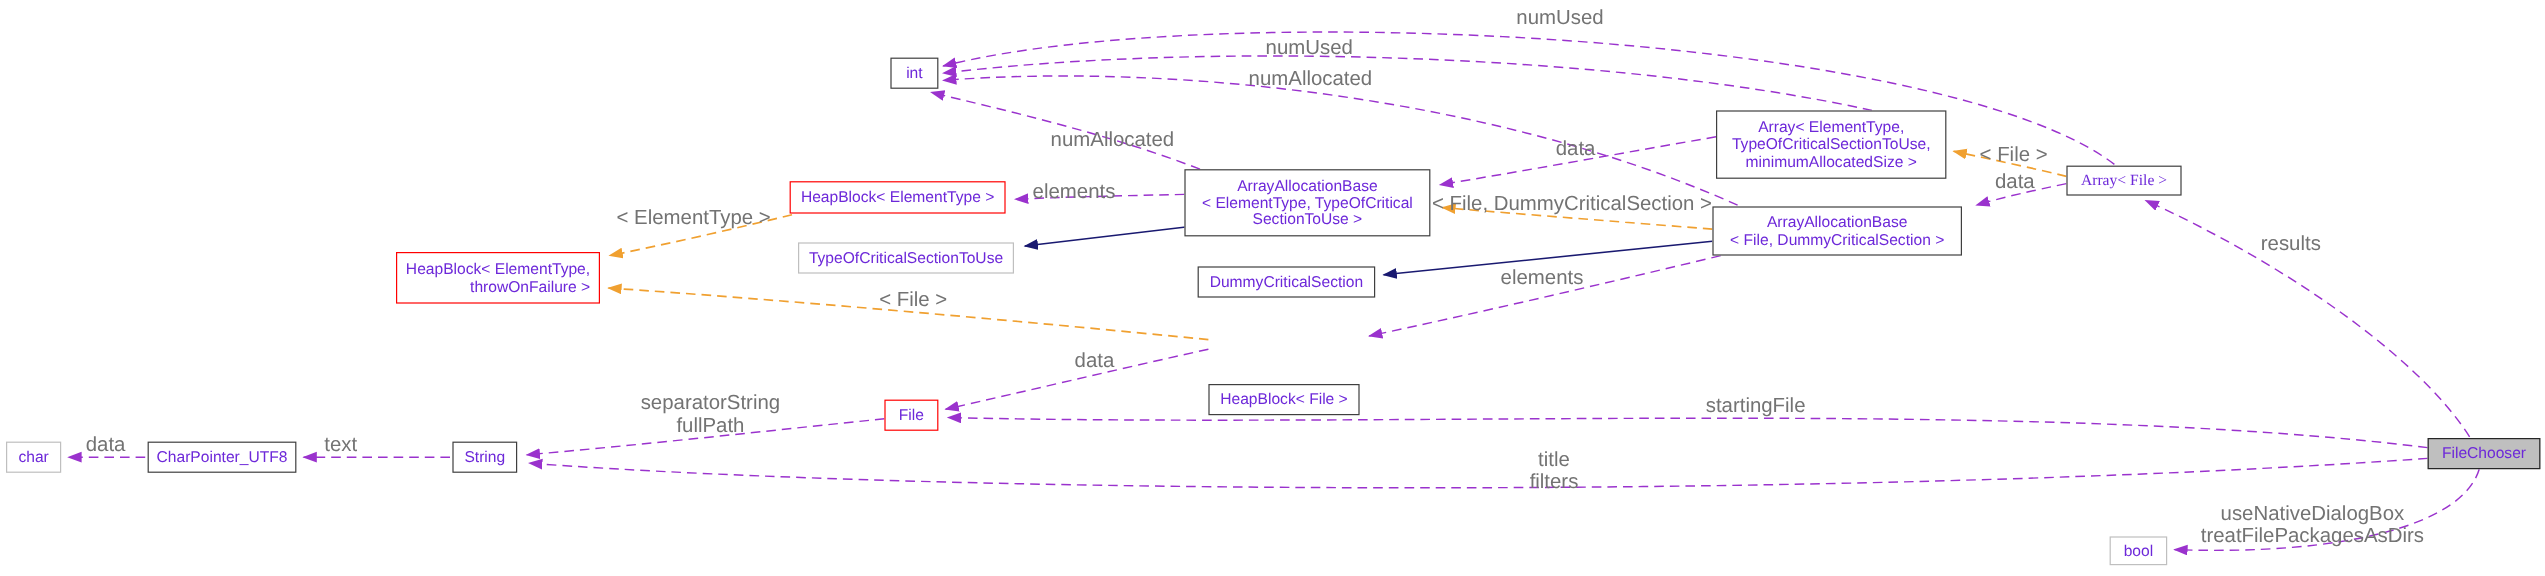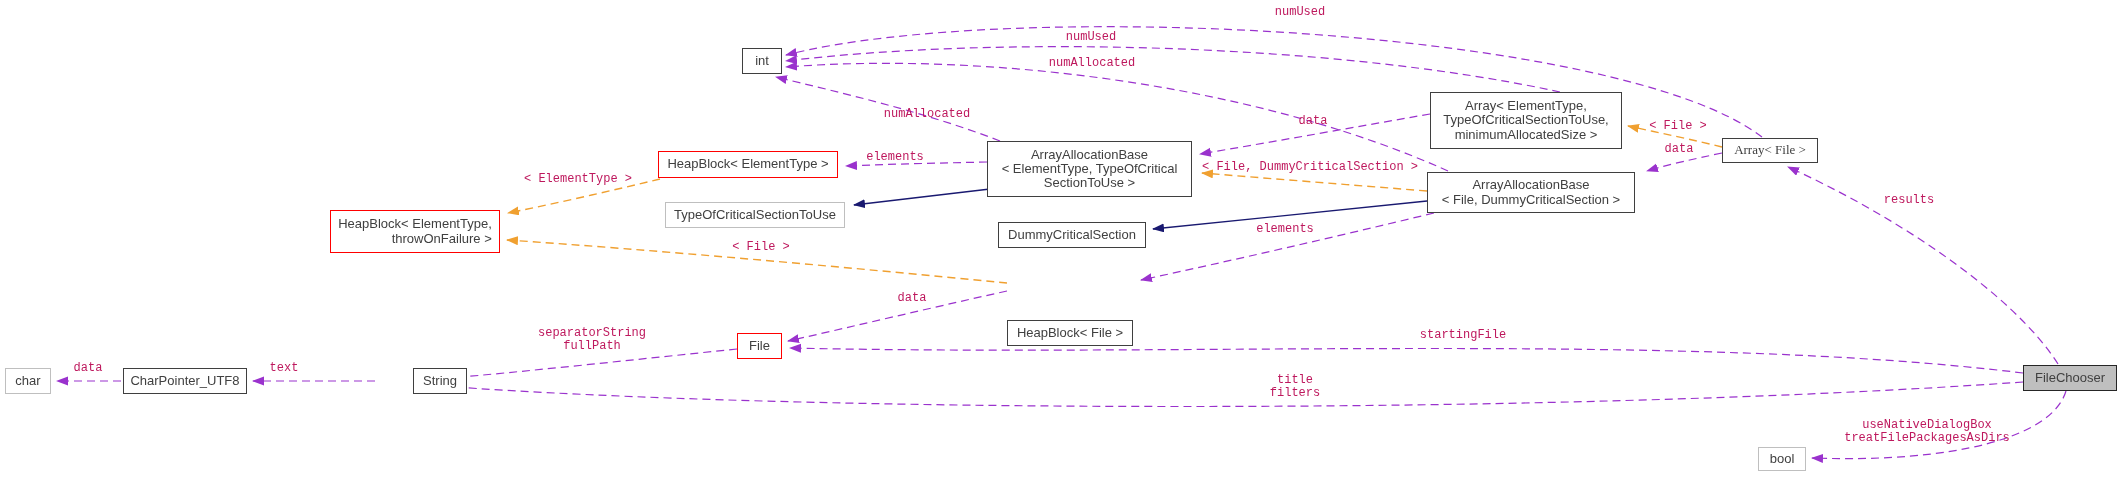--- a/index.html
+++ b/index.html
@@ -9,30 +9,30 @@
     background:#ffffff;
     font-family:"Liberation Sans", sans-serif;
     overflow:hidden;
   }
   .edges { position:absolute; left:0; top:0; width:2121px; height:480px; }
   .node {
     position:absolute; box-sizing:border-box;
     border:1px solid #3f3f3f; background:#ffffff;
     display:flex; align-items:center; justify-content:center;
     text-align:center; white-space:pre-line;
-    font-size:13px; line-height:1.08; color:#404040;
+    font-size:13px; line-height:1.08; color:#6d28d9;
     padding:11px 3px;
   }
   .node.red   { border:1.5px solid #ff0000; }
   .node.ext   { border:1px solid #bfbfbf; }
   .node.focus { background:#bfbfbf; border:1.5px solid #262626; }
   .elabel {
     position:absolute; transform:translateX(-50%);
-    font-size:12px; line-height:1.1; color:#be185d;
-    text-align:center; white-space:pre-line; pointer-events:none;font-family:Liberation Mono, monospace;
+    font-size:17px; line-height:1.1; color:#737373;
+    text-align:center; white-space:pre-line; pointer-events:none;
   }
 </style>
 </head>
 <body>
 
 <div class="canvas">
 
   <svg class="edges" viewBox="0 0 2121 480" xmlns="http://www.w3.org/2000/svg">
     <defs>
       <marker id="arrP" markerWidth="14" markerHeight="11" refX="11" refY="4.5" orient="auto" markerUnits="userSpaceOnUse">
@@ -91,21 +91,21 @@
   <div class="node red" style="left:737px; top:333px; width:45px; height:26px;">File</div>
   <div class="node" style="left:1430px; top:92px; width:192px; height:57px;">Array&lt; ElementType,
 TypeOfCriticalSectionToUse,
 minimumAllocatedSize &gt;</div>
   <div class="node" style="left:1427px; top:172px; width:208px; height:41px;">ArrayAllocationBase
 &lt; File, DummyCriticalSection &gt;</div>
   <div class="node" style="left:1722px; top:138px; width:96px; height:25px;font-family:Liberation Serif, serif;">Array&lt; File &gt;</div>
   <div class="node focus" style="left:2023px; top:365px; width:94px; height:26px;">FileChooser</div>
   <div class="node ext" style="left:5px; top:368px; width:46px; height:26px;">char</div>
   <div class="node" style="left:123px; top:368px; width:124px; height:26px;">CharPointer_UTF8</div>
-  <div class="node" style="left:377px; top:368px; width:54px; height:26px;margin-left:36px;">String</div>
+  <div class="node" style="left:377px; top:368px; width:54px; height:26px;">String</div>
   <div class="node ext" style="left:1758px; top:447px; width:48px; height:24px;">bool</div>
 
   <div class="elabel" style="left:1300px; top:6px;">numUsed</div>
   <div class="elabel" style="left:1091px; top:31px;">numUsed</div>
   <div class="elabel" style="left:1092px; top:57px;">numAllocated</div>
   <div class="elabel" style="left:927px; top:108px;">numAllocated</div>
   <div class="elabel" style="left:895px; top:151px;">elements</div>
   <div class="elabel" style="left:1285px; top:223px;">elements</div>
   <div class="elabel" style="left:1313px; top:115px;">data</div>
   <div class="elabel" style="left:1310px; top:161px;">&lt; File, DummyCriticalSection &gt;</div>

